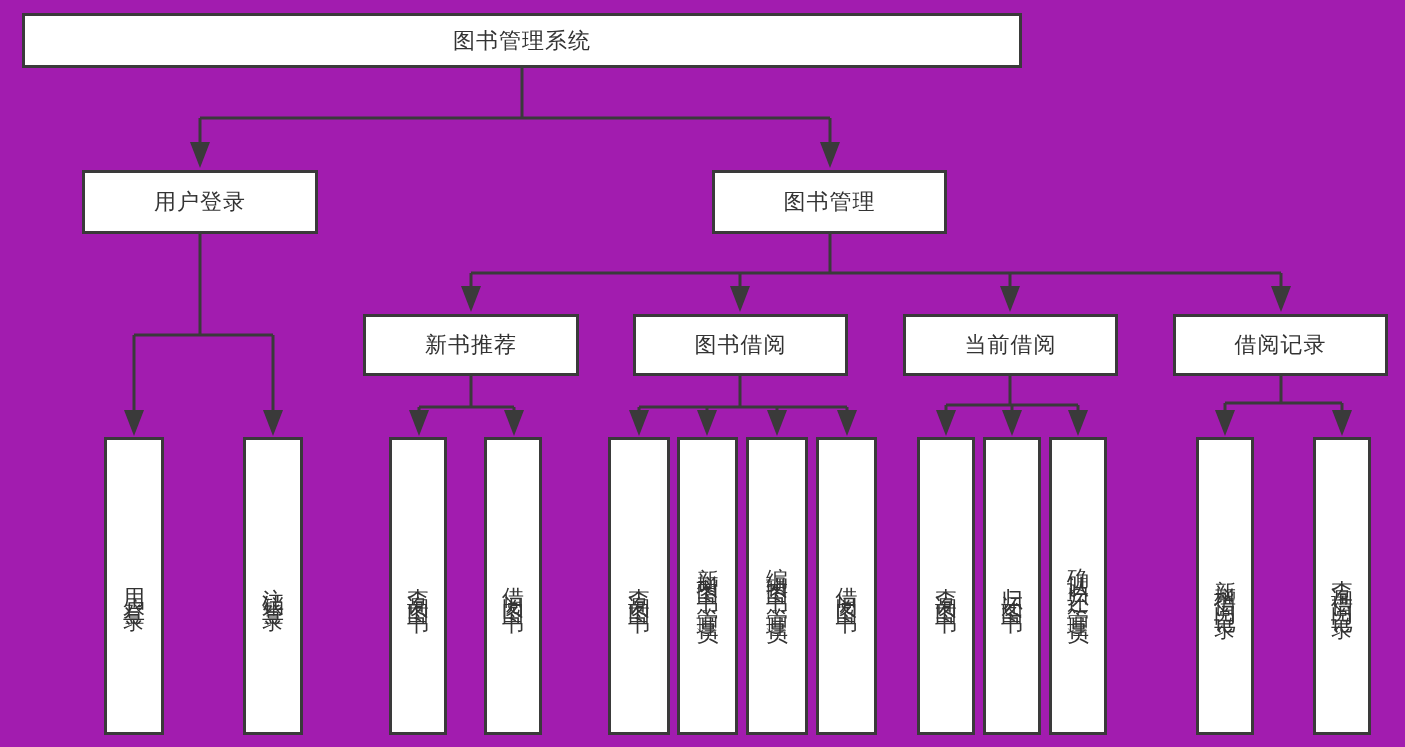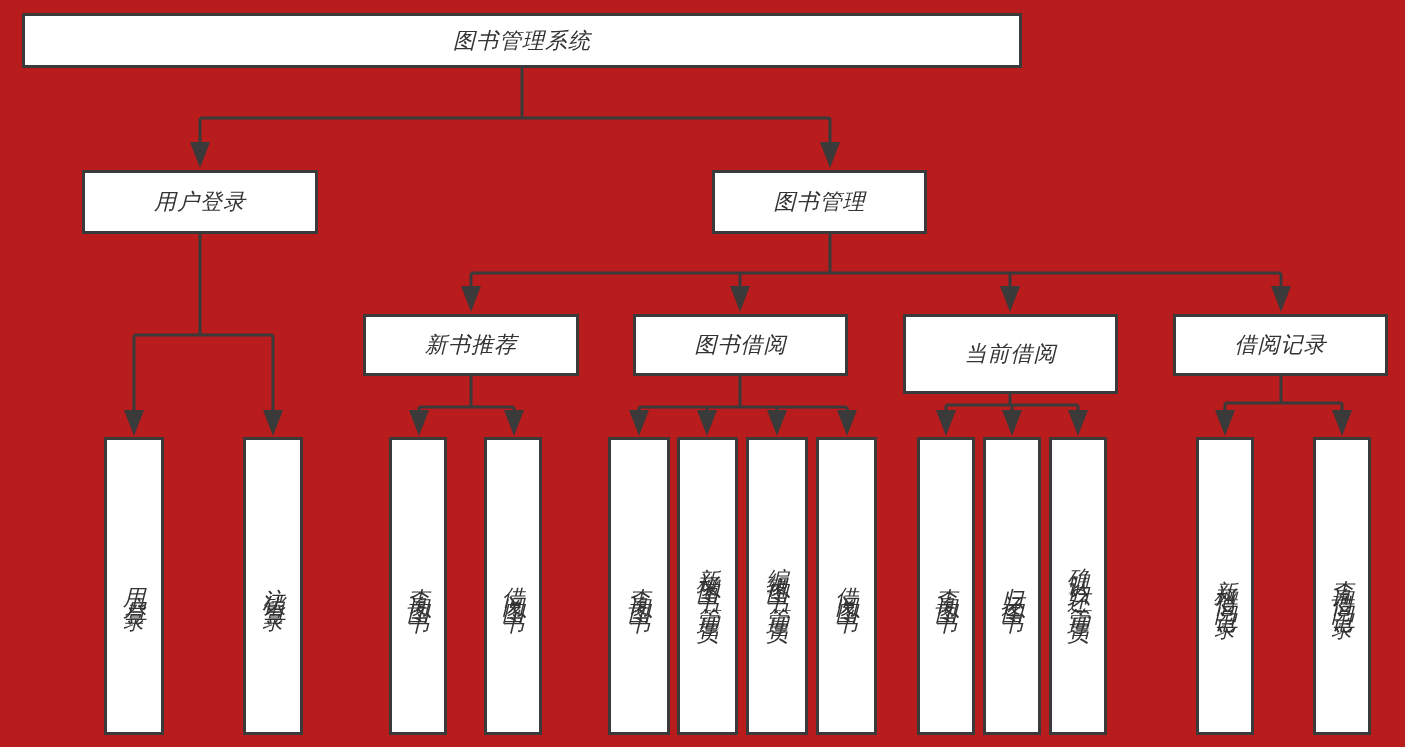--- a/index.html
+++ b/index.html
@@ -1,24 +1,23 @@
 <!DOCTYPE html>
 <html><head>
 <meta charset="utf-8">
 <style>
   html, body { margin: 0; padding: 0; background: #ffffff; }
   #stage {
     position: relative;
     width: 1405px;
     height: 747px;
-    background: #b91c1c;
+    background: #a21caf;
     font-family: "Liberation Sans", sans-serif;
     color: #333333;
     overflow: hidden;
-    font-style: italic;
   }
   #connectors {
     position: absolute;
     left: 0; top: 0;
     width: 1405px; height: 747px;
   }
   .node {
     position: absolute;
     box-sizing: border-box;
     border: 3px solid #3a3a3a;
@@ -105,31 +104,31 @@
     </g>
   </svg>
 
   <div class="node" style="left:22px; top:13px; width:1000px; height:55px;">
     <span>图书管理系统</span>
   </div>
 
   <div class="node" style="left:82px; top:170px; width:236px; height:64px;">
     <span>用户登录</span>
   </div>
-  <div class="node" style="left:712px; top:170px; width:215px; height:64px;">
+  <div class="node" style="left:712px; top:170px; width:235px; height:64px;">
     <span>图书管理</span>
   </div>
 
   <div class="node" style="left:363px; top:314px; width:216px; height:62px;">
     <span>新书推荐</span>
   </div>
   <div class="node" style="left:633px; top:314px; width:215px; height:62px;">
     <span>图书借阅</span>
   </div>
-  <div class="node" style="left:903px; top:314px; width:215px; height:80px;">
+  <div class="node" style="left:903px; top:314px; width:215px; height:62px;">
     <span>当前借阅</span>
   </div>
   <div class="node" style="left:1173px; top:314px; width:215px; height:62px;">
     <span>借阅记录</span>
   </div>
 
   <div class="node leaf" style="left:104px;">
     <span class="vtext">用户登录</span>
   </div>
   <div class="node leaf" style="left:243px;">

